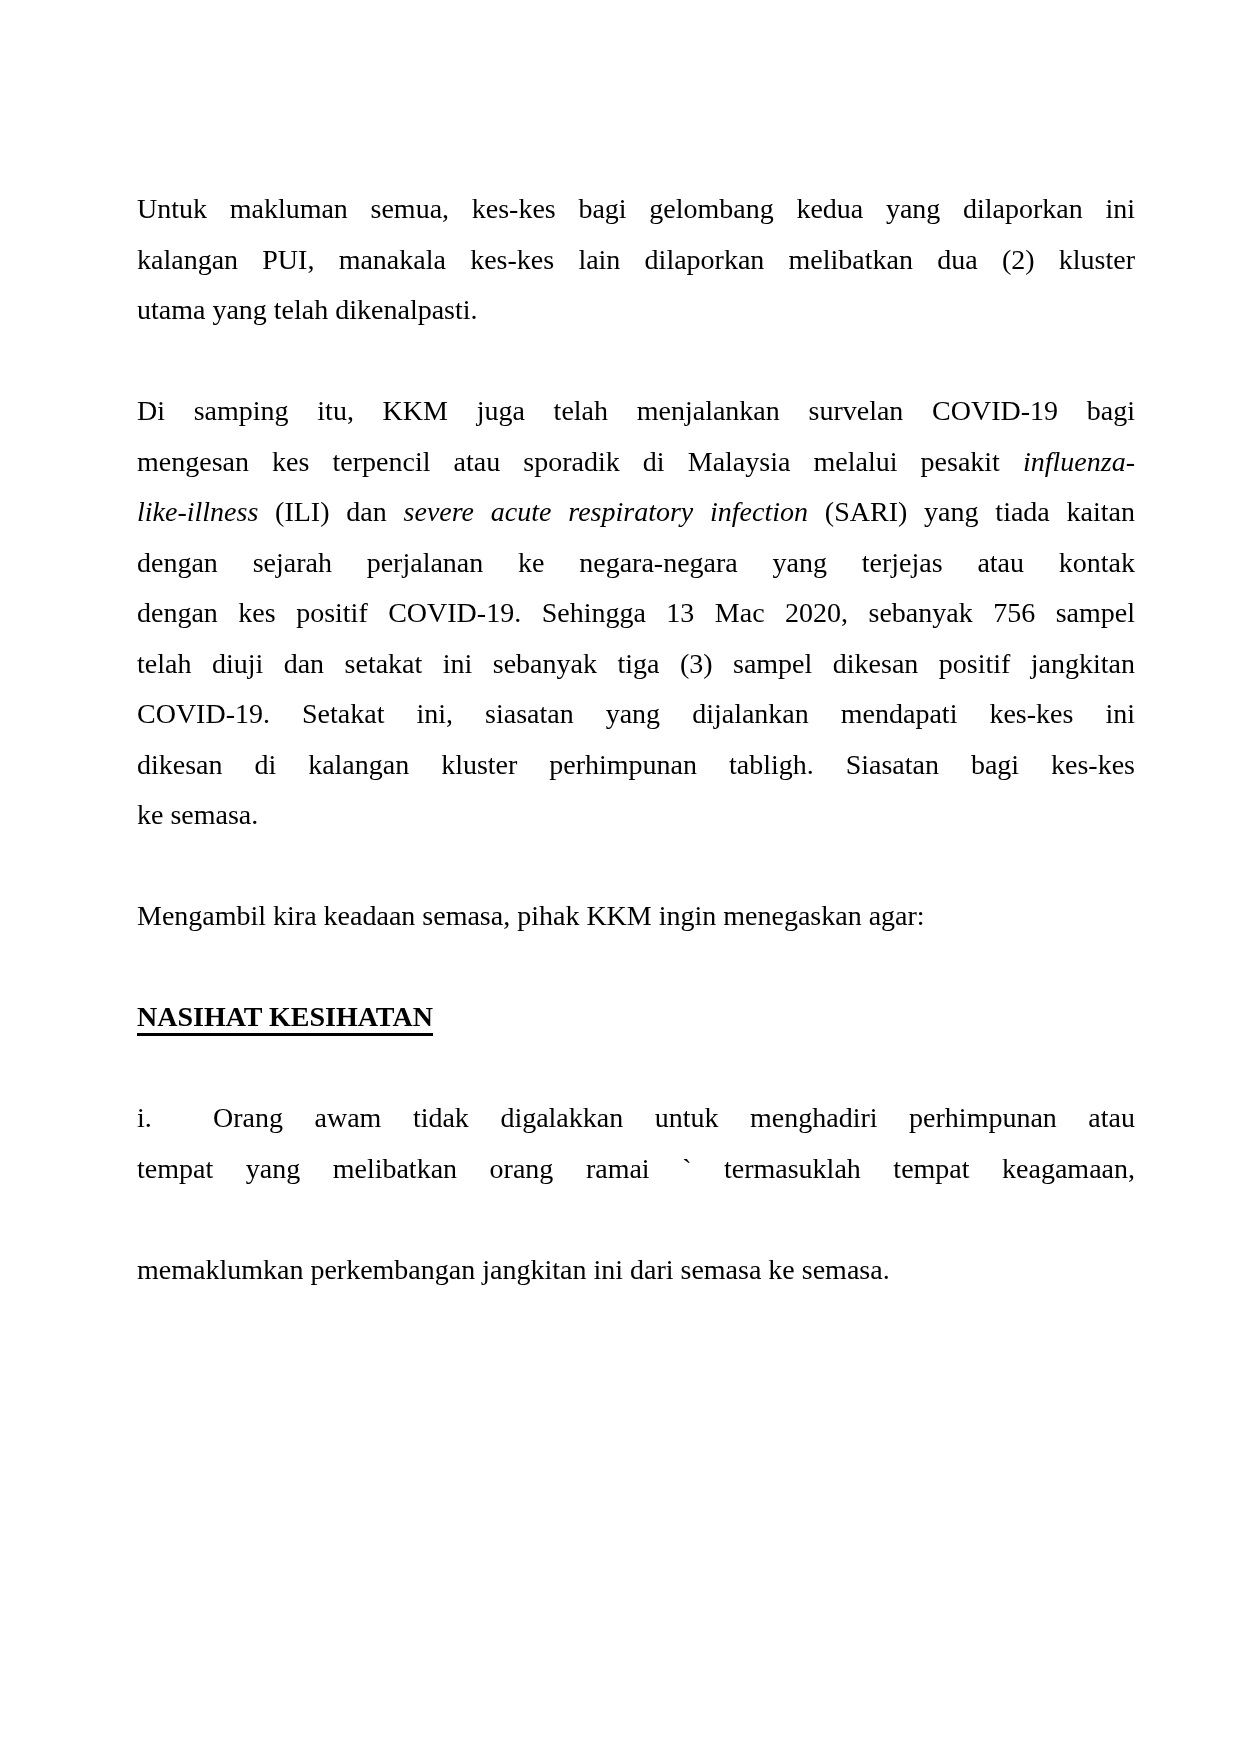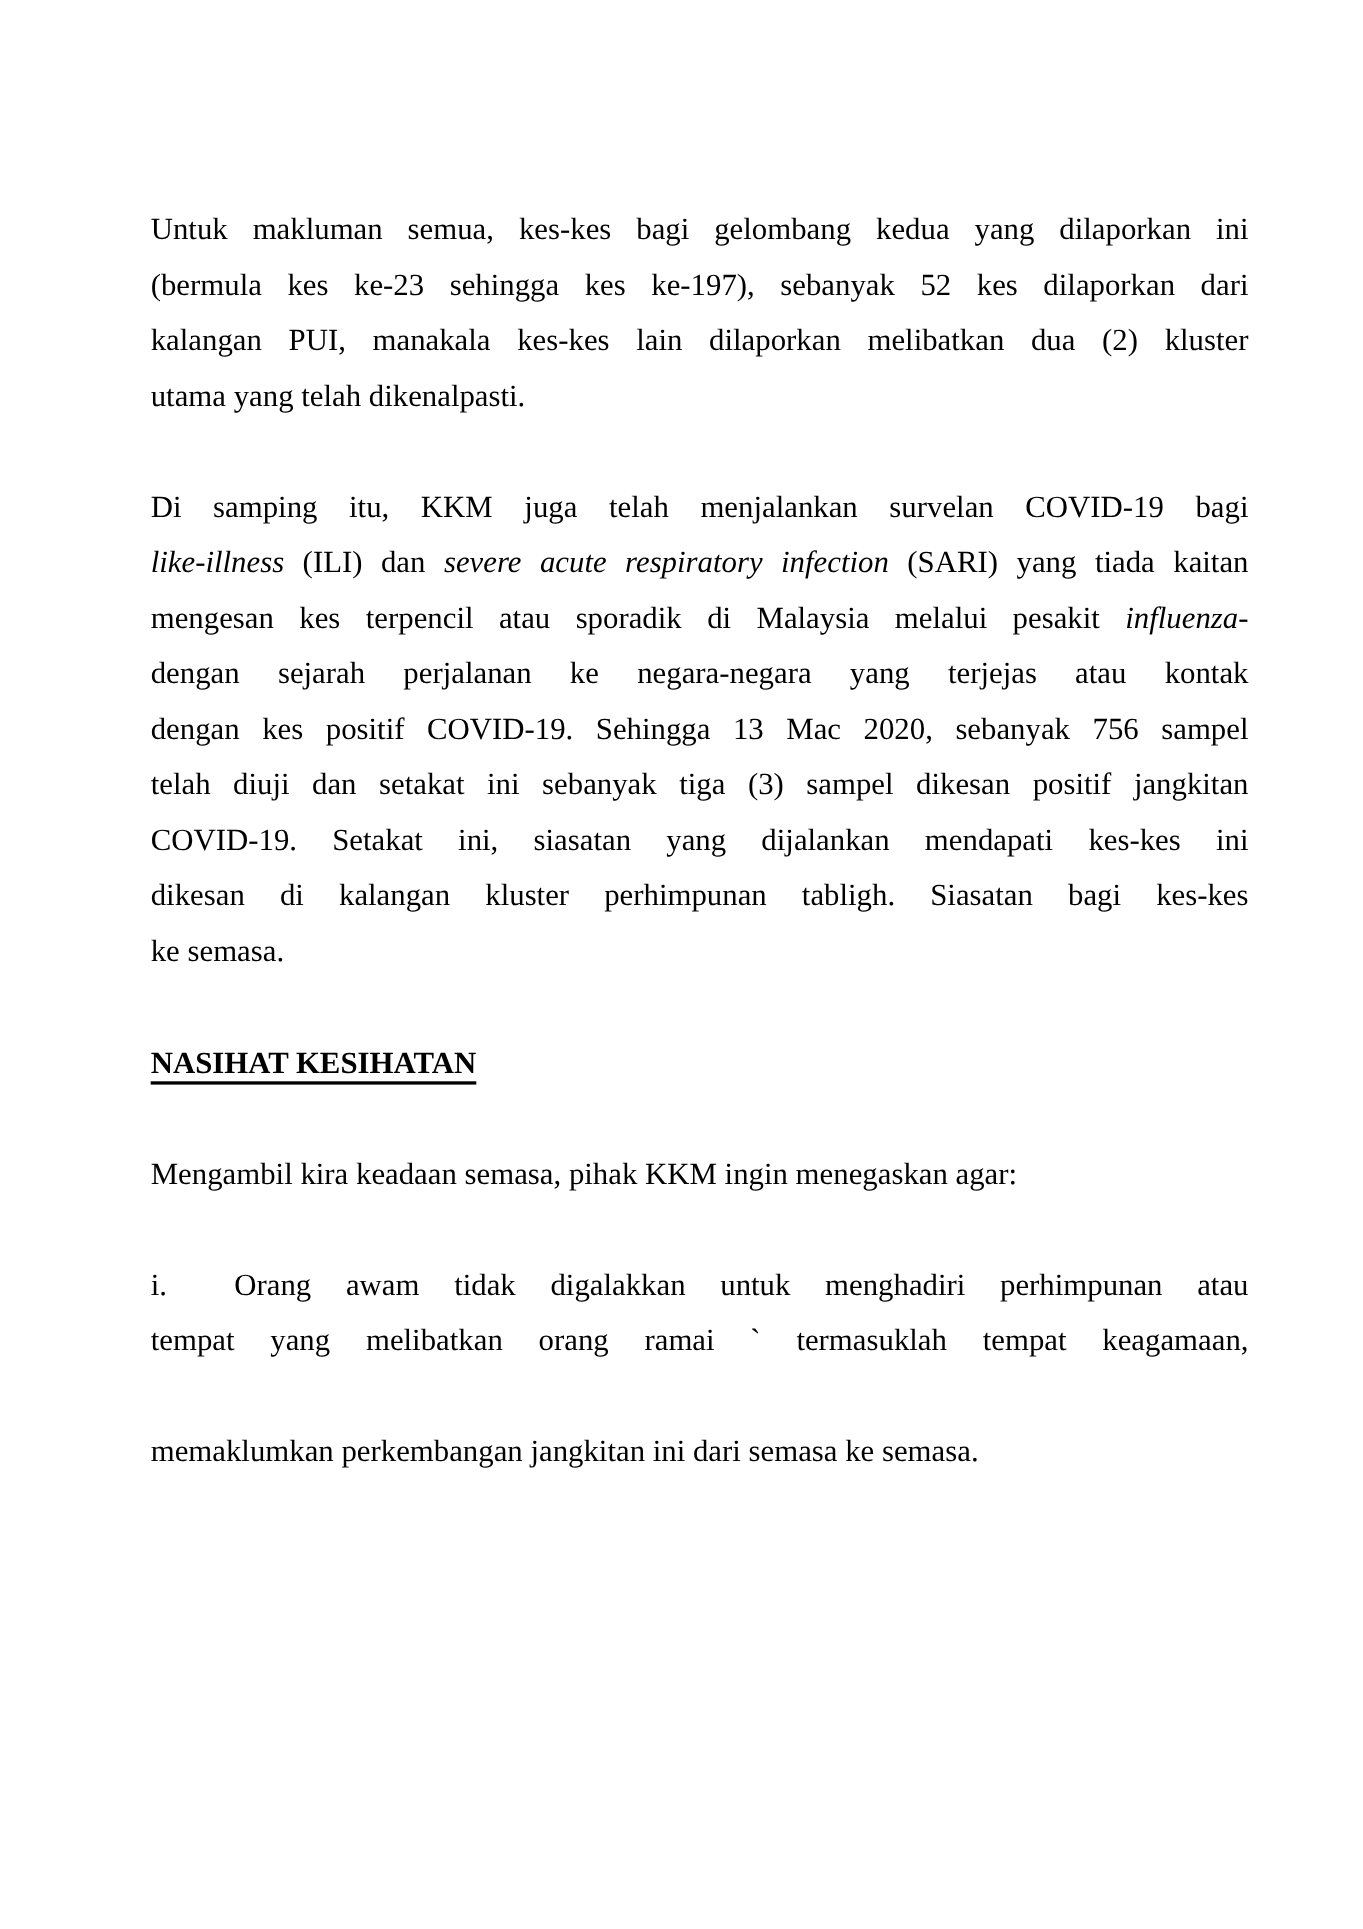--- a/index.html
+++ b/index.html
@@ -29,40 +29,39 @@
   .heading .line { font-weight: bold; }
   .u { border-bottom: 3px solid #000000; padding-bottom: 1px; }
 </style>
 </head>
 <body>
 
 <div class="page" style="background: rgb(255, 255, 255); color: rgb(0, 0, 0);">
   <div class="content">
       <div class="block paragraph">
         <div class="line just"><span>Untuk makluman semua, kes-kes bagi gelombang kedua yang dilaporkan ini</span></div>
-        <div class="line just"><span>(bermula kes ke-23 sehingga kes ke-197), sebanyak 52 kes dilaporkan dari</span></div>
         <div class="line just"><span>kalangan PUI, manakala kes-kes lain dilaporkan melibatkan dua (2) kluster</span></div>
         <div class="line"><span>utama yang telah dikenalpasti.</span></div>
       </div>
       <div class="block paragraph">
         <div class="line just"><span>Di samping itu, KKM juga telah menjalankan survelan COVID-19 bagi</span></div>
+        <div class="line just"><span>mengesan kes terpencil atau sporadik di Malaysia melalui pesakit </span><em>influenza-</em></div>
         <div class="line just"><em>like-illness</em><span> (ILI) dan </span><em>severe acute respiratory infection</em><span> (SARI) yang tiada kaitan</span></div>
-        <div class="line just"><span>mengesan kes terpencil atau sporadik di Malaysia melalui pesakit </span><em>influenza-</em></div>
         <div class="line just"><span>dengan sejarah perjalanan ke negara-negara yang terjejas atau kontak</span></div>
         <div class="line just"><span>dengan kes positif COVID-19. Sehingga 13 Mac 2020, sebanyak 756 sampel</span></div>
         <div class="line just"><span>telah diuji dan setakat ini sebanyak tiga (3) sampel dikesan positif jangkitan</span></div>
         <div class="line just"><span>COVID-19. Setakat ini, siasatan yang dijalankan mendapati kes-kes ini</span></div>
         <div class="line just"><span>dikesan di kalangan kluster perhimpunan tabligh. Siasatan bagi kes-kes</span></div>
         <div class="line"><span>ke semasa.</span></div>
       </div>
+      <div class="block paragraph">
+        <div class="line"><span>Mengambil kira keadaan semasa, pihak KKM ingin menegaskan agar:</span></div>
+      </div>
       <div class="block heading">
         <div class="line"><span class="u">NASIHAT KESIHATAN</span></div>
-      </div>
-      <div class="block paragraph">
-        <div class="line"><span>Mengambil kira keadaan semasa, pihak KKM ingin menegaskan agar:</span></div>
       </div>
       <div class="block list-item">
         <div class="line just"><span class="marker">i.</span><span>Orang awam tidak digalakkan untuk menghadiri perhimpunan atau</span></div>
         <div class="line just"><span>tempat yang melibatkan orang ramai ` termasuklah tempat keagamaan,</span></div>
       </div>
       <div class="block list-item">
         <div class="line"><span>memaklumkan perkembangan jangkitan ini dari semasa ke semasa.</span></div>
       </div>
     </div>
 </div>

